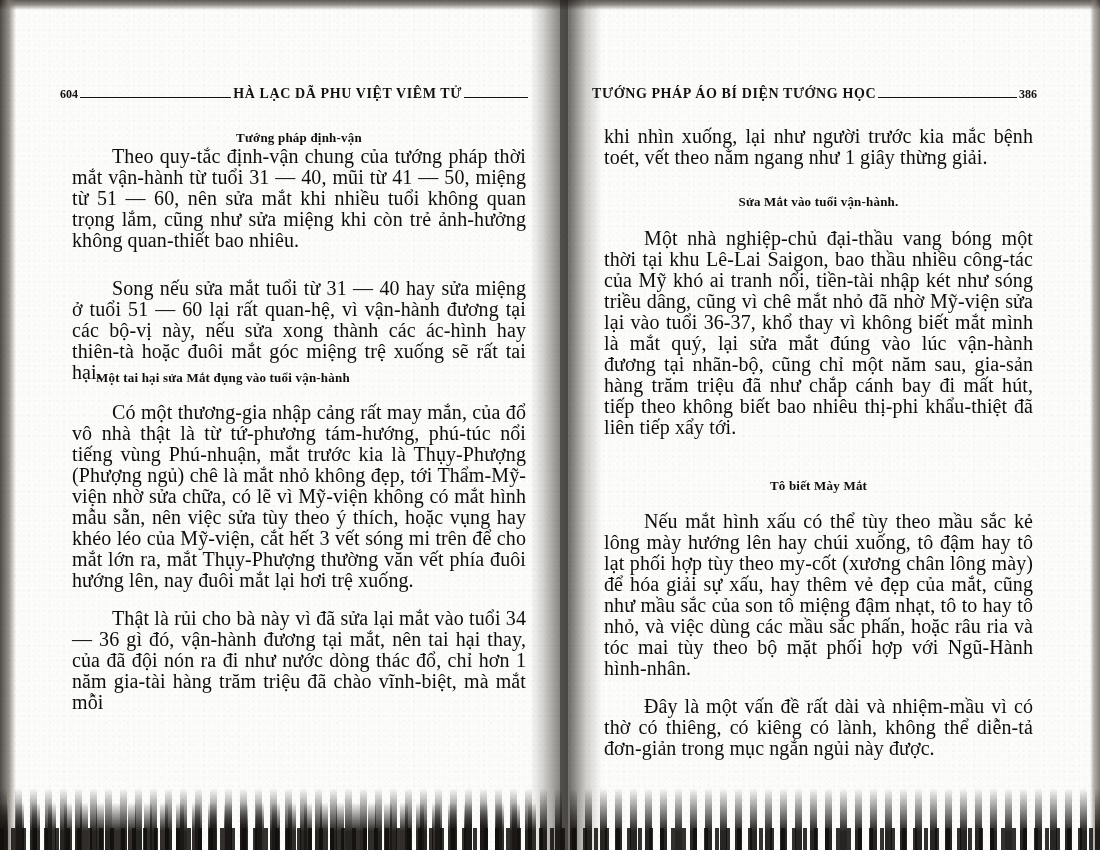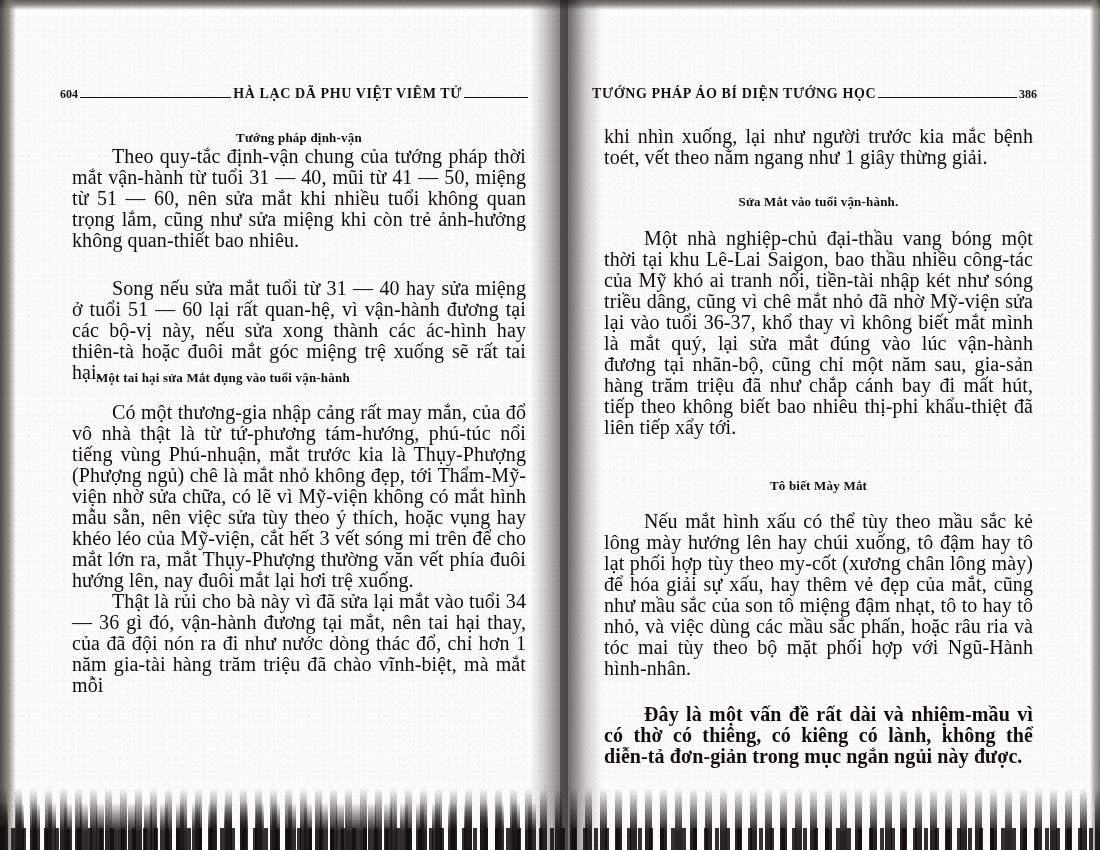--- a/index.html
+++ b/index.html
@@ -200,21 +200,21 @@
 
     <div class="body-block" style="top:130px;">
       <h2 class="sec">Tướng pháp định-vận</h2>
       <p class="para" style="margin-top:0;">Theo quy-tắc định-vận chung của tướng pháp thời mắt vận-hành từ tuổi 31 — 40, mũi từ 41 — 50, miệng từ 51 — 60, nên sửa mắt khi nhiều tuổi không quan trọng lắm, cũng như sửa miệng khi còn trẻ ảnh-hưởng không quan-thiết bao nhiêu.</p>
       <p class="para" style="margin-top:27px;">Song nếu sửa mắt tuổi từ 31 — 40 hay sửa miệng ở tuổi 51 — 60 lại rất quan-hệ, vì vận-hành đương tại các bộ-vị này, nếu sửa xong thành các ác-hình hay thiên-tà hoặc đuôi mắt góc miệng trệ xuống sẽ rất tai hại.</p>
     </div>
 
     <div class="body-block" style="top:370px;">
       <h2 class="sec left-align">Một tai hại sửa Mắt đụng vào tuổi vận-hành</h2>
       <p class="para" style="margin-top:16px;">Có một thương-gia nhập cảng rất may mắn, của đổ vô nhà thật là từ tứ-phương tám-hướng, phú-túc nổi tiếng vùng Phú-nhuận, mắt trước kia là Thụy-Phượng (Phượng ngủ) chê là mắt nhỏ không đẹp, tới Thẩm-Mỹ-viện nhờ sửa chữa, có lẽ vì Mỹ-viện không có mắt hình mẫu sẵn, nên việc sửa tùy theo ý thích, hoặc vụng hay khéo léo của Mỹ-viện, cắt hết 3 vết sóng mi trên để cho mắt lớn ra, mắt Thụy-Phượng thường văn vết phía đuôi hướng lên, nay đuôi mắt lại hơi trệ xuống.</p>
-      <p class="para" style="">Thật là rủi cho bà này vì đã sửa lại mắt vào tuổi 34 — 36 gì đó, vận-hành đương tại mắt, nên tai hại thay, của đã đội nón ra đi như nước dòng thác đổ, chỉ hơn 1 năm gia-tài hàng trăm triệu đã chào vĩnh-biệt, mà mắt mỗi</p>
+      <p class="para" style="margin-top:17px;">Thật là rủi cho bà này vì đã sửa lại mắt vào tuổi 34 — 36 gì đó, vận-hành đương tại mắt, nên tai hại thay, của đã đội nón ra đi như nước dòng thác đổ, chỉ hơn 1 năm gia-tài hàng trăm triệu đã chào vĩnh-biệt, mà mắt mỗi</p>
     </div>
   </div>
 
   <div class="page-col page-right">
 
     <div class="running-head">
       <span class="head-title">TƯỚNG PHÁP ÁO BÍ DIỆN TƯỚNG HỌC</span>
       <span class="head-rule rule-b"></span>
       <span class="folio">386</span>
     </div>
@@ -224,21 +224,21 @@
     </div>
 
     <div class="body-block" style="top:182px;margin-top:12px;">
       <h2 class="sec">Sửa Mắt vào tuổi vận-hành.</h2>
       <p class="para" style="margin-top:18px;">Một nhà nghiệp-chủ đại-thầu vang bóng một thời tại khu Lê-Lai Saigon, bao thầu nhiều công-tác của Mỹ khó ai tranh nổi, tiền-tài nhập két như sóng triều dâng, cũng vì chê mắt nhỏ đã nhờ Mỹ-viện sửa lại vào tuổi 36-37, khổ thay vì không biết mắt mình là mắt quý, lại sửa mắt đúng vào lúc vận-hành đương tại nhãn-bộ, cũng chỉ một năm sau, gia-sản hàng trăm triệu đã như chắp cánh bay đi mất hút, tiếp theo không biết bao nhiêu thị-phi khẩu-thiệt đã liên tiếp xẩy tới.</p>
     </div>
 
     <div class="body-block" style="top:478px;">
       <h2 class="sec">Tô biết Mày Mắt</h2>
       <p class="para" style="margin-top:17px;">Nếu mắt hình xấu có thể tùy theo mầu sắc kẻ lông mày hướng lên hay chúi xuống, tô đậm hay tô lạt phối hợp tùy theo my-cốt (xương chân lông mày) để hóa giải sự xấu, hay thêm vẻ đẹp của mắt, cũng như mầu sắc của son tô miệng đậm nhạt, tô to hay tô nhỏ, và việc dùng các mầu sắc phấn, hoặc râu ria và tóc mai tùy theo bộ mặt phối hợp với Ngũ-Hành hình-nhân.</p>
-      <p class="para" style="margin-top:25px;font-weight:bold;">Đây là một vấn đề rất dài và nhiệm-mầu vì có thờ có thiêng, có kiêng có lành, không thể diễn-tả đơn-giản trong mục ngắn ngủi này được.</p>
+      <p class="para" style="margin-top:17px;">Đây là một vấn đề rất dài và nhiệm-mầu vì có thờ có thiêng, có kiêng có lành, không thể diễn-tả đơn-giản trong mục ngắn ngủi này được.</p>
     </div>
   </div>
 
   <div class="gutter"></div>
 
   <div class="fringe"></div>
   <div class="fringe-left-block"></div>
   <div class="fringe2"></div>
 
   <div class="grain"></div>

